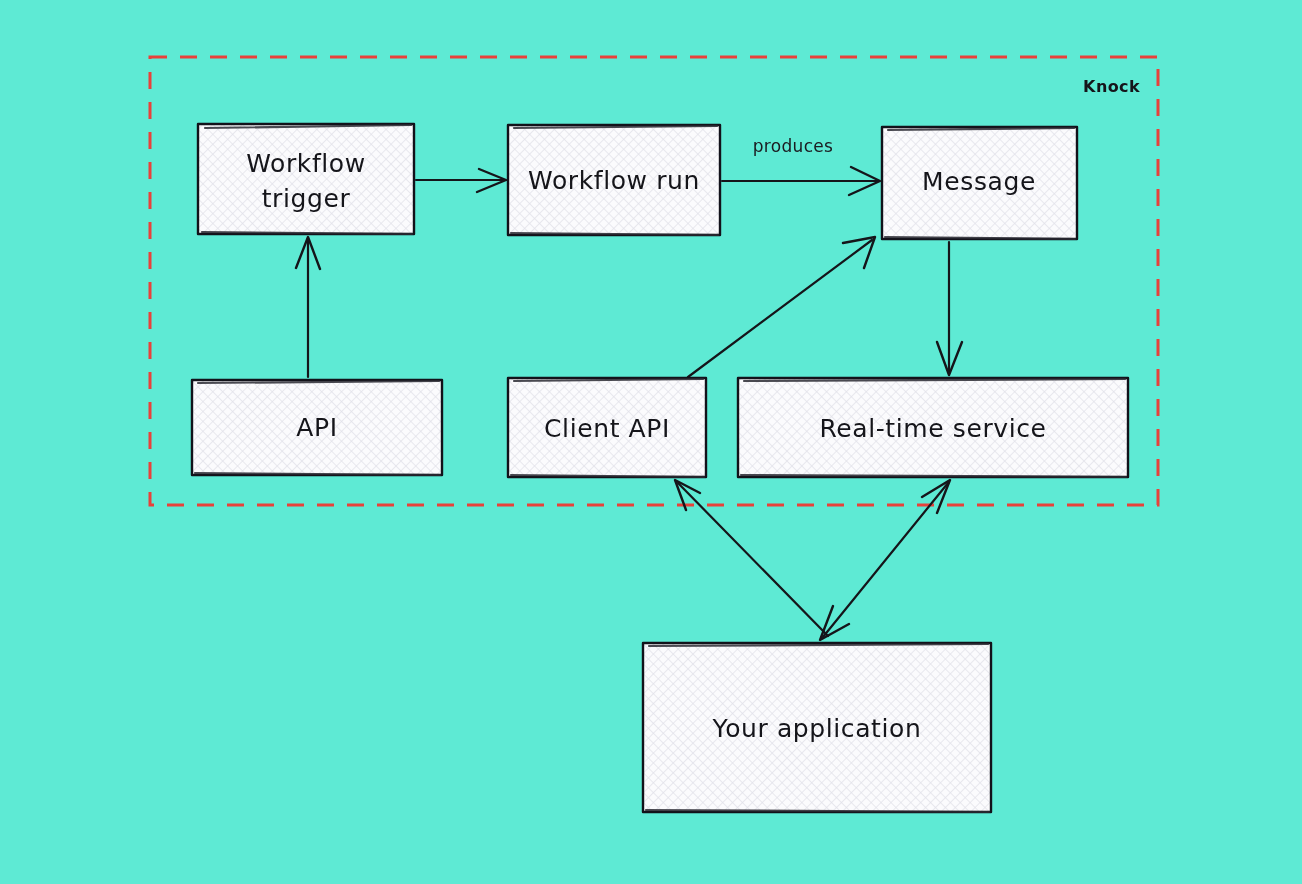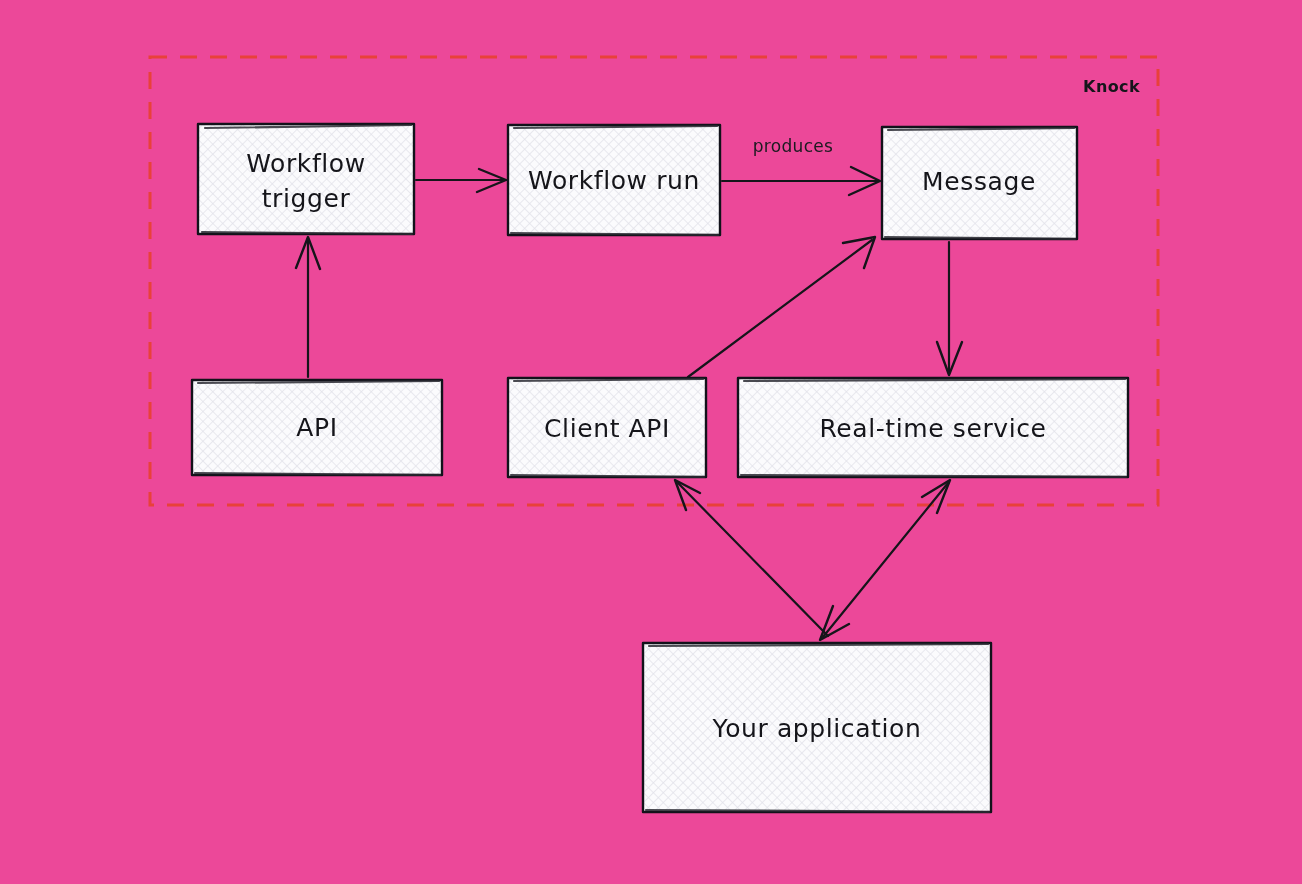--- a/index.html
+++ b/index.html
@@ -8,21 +8,21 @@
     padding: 0;
     background: #ffffff;
   }
   body {
     font-family: "DejaVu Sans", sans-serif;
   }
   #canvas {
     position: relative;
     width: 1302px;
     height: 884px;
-    background: #ec4899;
+    background: #5eead4;
     overflow: hidden;
   }
   #diagram-svg {
     position: absolute;
     top: 0;
     left: 0;
     width: 1302px;
     height: 884px;
   }
   .node-label {

